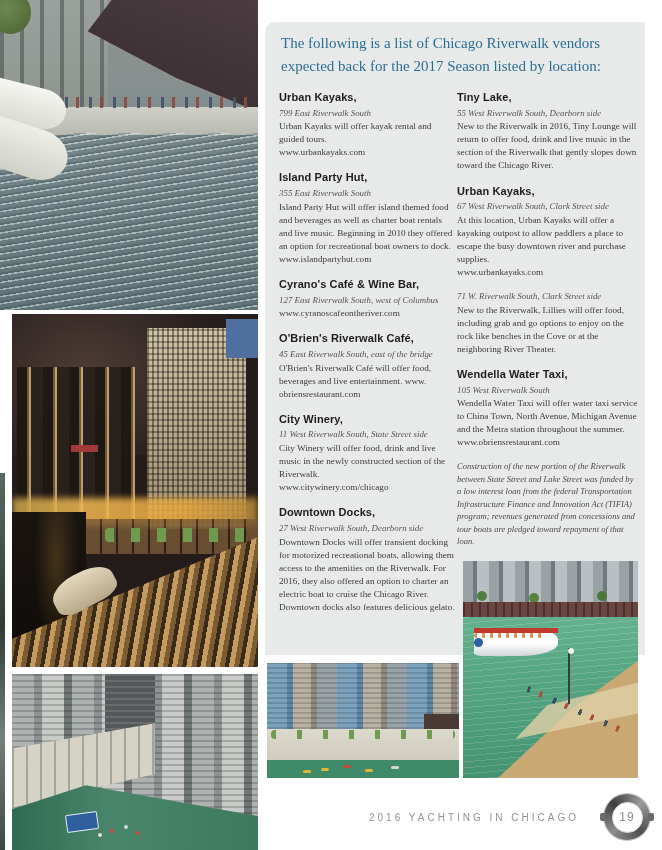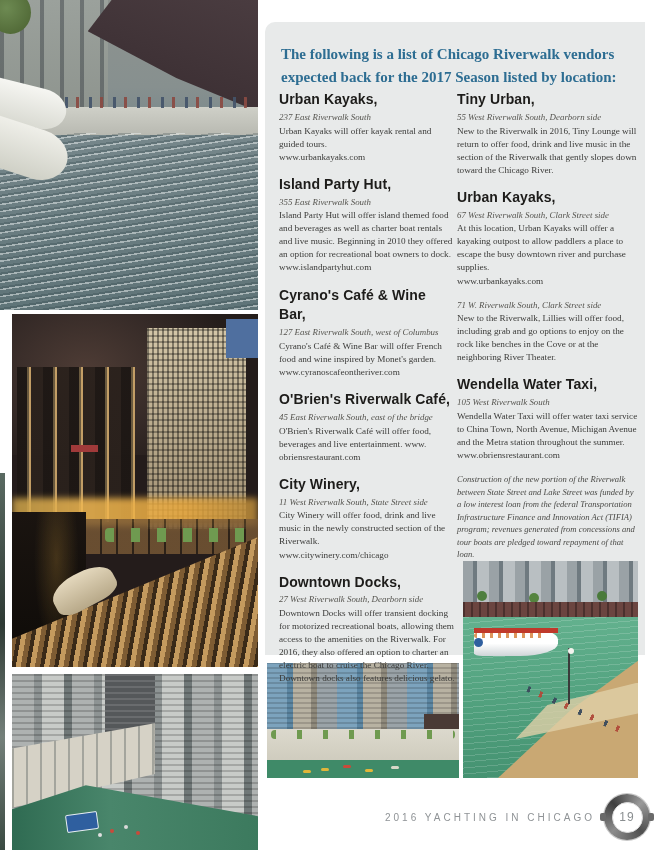--- a/index.html
+++ b/index.html
@@ -6,30 +6,30 @@
   html,body { background:#ffffff; }
   body { width:662px; height:850px; position:relative; overflow:hidden;
          font-family:"Liberation Serif", serif; }
 
   .abs { position:absolute; }
 
   
   .panel { left:265px; top:22px; width:380px; height:633px;
            background:#e8eaea; border-top-left-radius:10px; z-index:1; }
 
-  .page-title { left:281px; top:43px; width:356px; z-index:3;
-    font-size:15px; line-height:1.5; color:#2d6d92; font-weight:700; }
+  .page-title { left:281px; top:32px; width:356px; z-index:3;
+    font-size:15px; line-height:1.5; color:#2d6d92; font-weight:400; }
 
   .col { z-index:3; font-size:9.2px; line-height:1.42; color:#3b3b39; }
   .col-left  { left:279px; top:90px; width:176px; }
   .col-right { left:457px; top:90px; width:182px; }
 
   .vendor { margin-bottom:11px; }
   .v-name { font-family:"Liberation Sans", sans-serif; font-weight:700;
-            font-size:14px; color:#1d1c1a; letter-spacing:.1px; margin-bottom:1px; }
+            font-size:11px; color:#1d1c1a; letter-spacing:.1px; margin-bottom:1px; }
   .v-addr { font-style:italic; color:#55544f; font-size:8.9px; }
   .v-body { margin-top:1px; }
   .v-url  { display:block; }
 
   .note { font-style:italic; font-size:8.6px; line-height:1.45; color:#4a4a47;
           margin-top:3px; }
 
   
   .photo { overflow:hidden; z-index:2; }
   .photo > div { position:absolute; }
@@ -148,21 +148,21 @@
     background:repeating-linear-gradient(90deg,#3a4a5c 0 3px, transparent 3px 13px,
                #b04a3a 13px 16px, transparent 16px 28px); }
   .pe-lamp { left:60%; top:40%; width:2px; height:26%; background:#3a3a3a; }
   .pe-lamp-head { left:-2px; top:-4px; width:6px; height:6px; border-radius:50%; background:#f4f4ee; }
 
   
   .left-sliver { left:0; top:473px; width:5px; height:377px; z-index:2;
     background:linear-gradient(180deg,#5a6a62,#2e3a34 40%,#74807a 70%,#3a4a42); }
 
   
-  .footer { right:12px; top:794px; height:46px; display:flex; align-items:center; gap:9px; z-index:3; }
+  .footer { right:12px; top:794px; height:46px; display:flex; align-items:center; gap:25px; z-index:3; }
   .footer-mag { font-family:"Liberation Sans", sans-serif; font-size:10px;
     letter-spacing:3px; color:#8f9396; }
   .porthole { width:46px; height:46px; border-radius:50%; position:relative;
     background:conic-gradient(from 45deg,#9a9a9a,#4f4f4f 25%,#8c8c8c 50%,#3f3f3f 75%,#9a9a9a);
     display:flex; align-items:center; justify-content:center;
     box-shadow:0 0 0 1px #c9c9c9; }
   .porthole::before, .porthole::after { content:""; position:absolute; width:6px; height:8px;
     background:#6a6a6a; border-radius:2px; }
   .porthole::before { left:-4px; top:19px; }
   .porthole::after  { right:-4px; top:19px; }
@@ -173,53 +173,53 @@
 </head>
 <body>
 
 <div class="abs panel"></div>
 
 <div class="abs page-title">The following is a list of Chicago Riverwalk vendors expected back for the 2017 Season listed by location:</div>
 
 <div class="abs col col-left">
   <div class="vendor">
     <div class="v-name">Urban Kayaks,</div>
-    <div class="v-addr">237 East Riverwalk South</div>
+    <div class="v-addr">799 East Riverwalk South</div>
     <div class="v-body"><span>Urban Kayaks will offer kayak rental and guided tours.</span><span class="v-url">www.urbankayaks.com</span></div>
   </div>
   <div class="vendor">
     <div class="v-name">Island Party Hut,</div>
     <div class="v-addr">355 East Riverwalk South</div>
     <div class="v-body"><span>Island Party Hut will offer island themed food and beverages as well as charter boat rentals and live music. Beginning in 2010 they offered an option for recreational boat owners to dock.</span><span class="v-url">www.islandpartyhut.com</span></div>
   </div>
   <div class="vendor">
     <div class="v-name">Cyrano's Café &amp; Wine Bar,</div>
     <div class="v-addr">127 East Riverwalk South, west of Columbus</div>
-    <div class="v-body"><span>Cyrano's Café &amp; Wine Bar will offer French food and wine inspired by Monet's garden.</span><span class="v-url">www.cyranoscafeontheriver.com</span></div>
+    <div class="v-body"><span class="v-url">www.cyranoscafeontheriver.com</span></div>
   </div>
   <div class="vendor">
     <div class="v-name">O'Brien's Riverwalk Café,</div>
     <div class="v-addr">45 East Riverwalk South, east of the bridge</div>
     <div class="v-body"><span>O'Brien's Riverwalk Café will offer food, beverages and live entertainment. www.</span><span class="v-url">obriensrestaurant.com</span></div>
   </div>
   <div class="vendor">
     <div class="v-name">City Winery,</div>
     <div class="v-addr">11 West Riverwalk South, State Street side</div>
     <div class="v-body"><span>City Winery will offer food, drink and live music in the newly constructed section of the Riverwalk.</span><span class="v-url">www.citywinery.com/chicago</span></div>
   </div>
   <div class="vendor">
     <div class="v-name">Downtown Docks,</div>
     <div class="v-addr">27 West Riverwalk South, Dearborn side</div>
     <div class="v-body"><span>Downtown Docks will offer transient docking for motorized recreational boats, allowing them access to the amenities on the Riverwalk. For 2016, they also offered an option to charter an electric boat to cruise the Chicago River. Downtown docks also features delicious gelato.</span></div>
   </div>
 </div>
 
 <div class="abs col col-right">
   <div class="vendor">
-    <div class="v-name">Tiny Urban,</div>
+    <div class="v-name">Tiny Lake,</div>
     <div class="v-addr">55 West Riverwalk South, Dearborn side</div>
     <div class="v-body"><span>New to the Riverwalk in 2016, Tiny Lounge will return to offer food, drink and live music in the section of the Riverwalk that gently slopes down toward the Chicago River.</span><span class="v-url"></span></div>
   </div>
   <div class="vendor">
     <div class="v-name">Urban Kayaks,</div>
     <div class="v-addr">67 West Riverwalk South, Clark Street side</div>
     <div class="v-body"><span>At this location, Urban Kayaks will offer a kayaking outpost to allow paddlers a place to escape the busy downtown river and purchase supplies.</span><span class="v-url">www.urbankayaks.com</span></div>
   </div>
   <div class="vendor">
     <div class="v-addr">71 W. Riverwalk South, Clark Street side</div>

